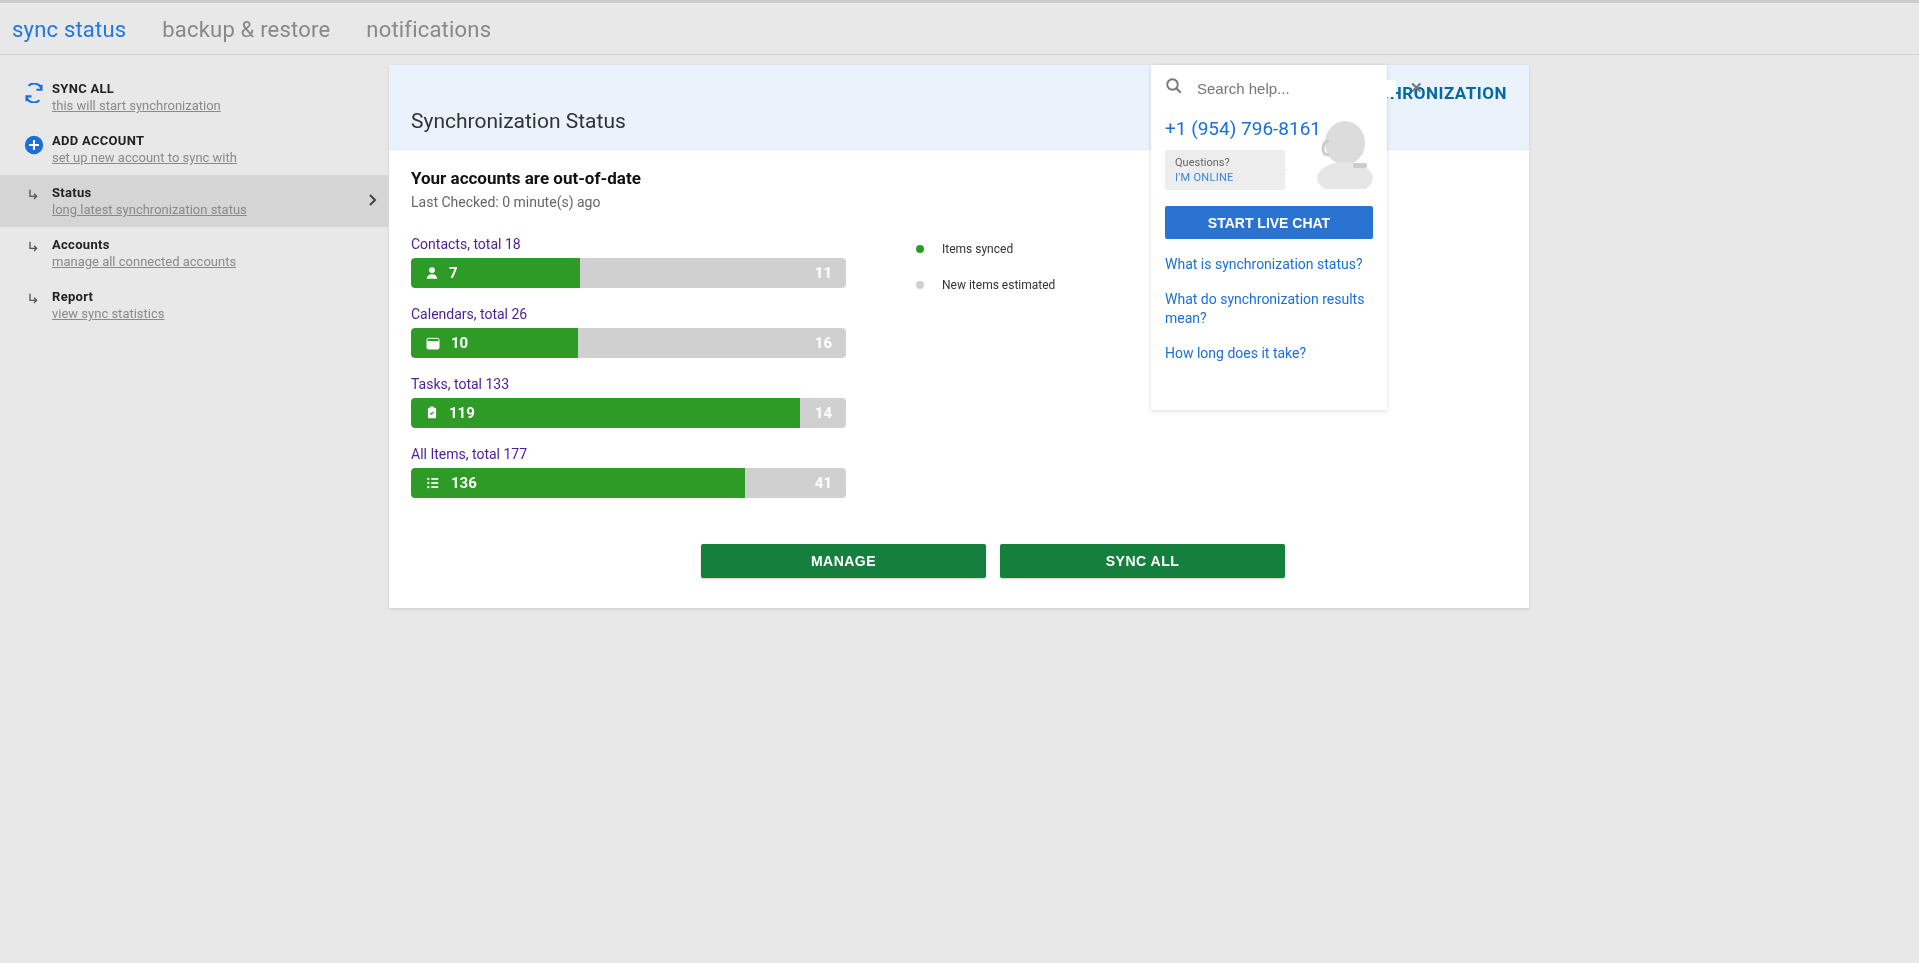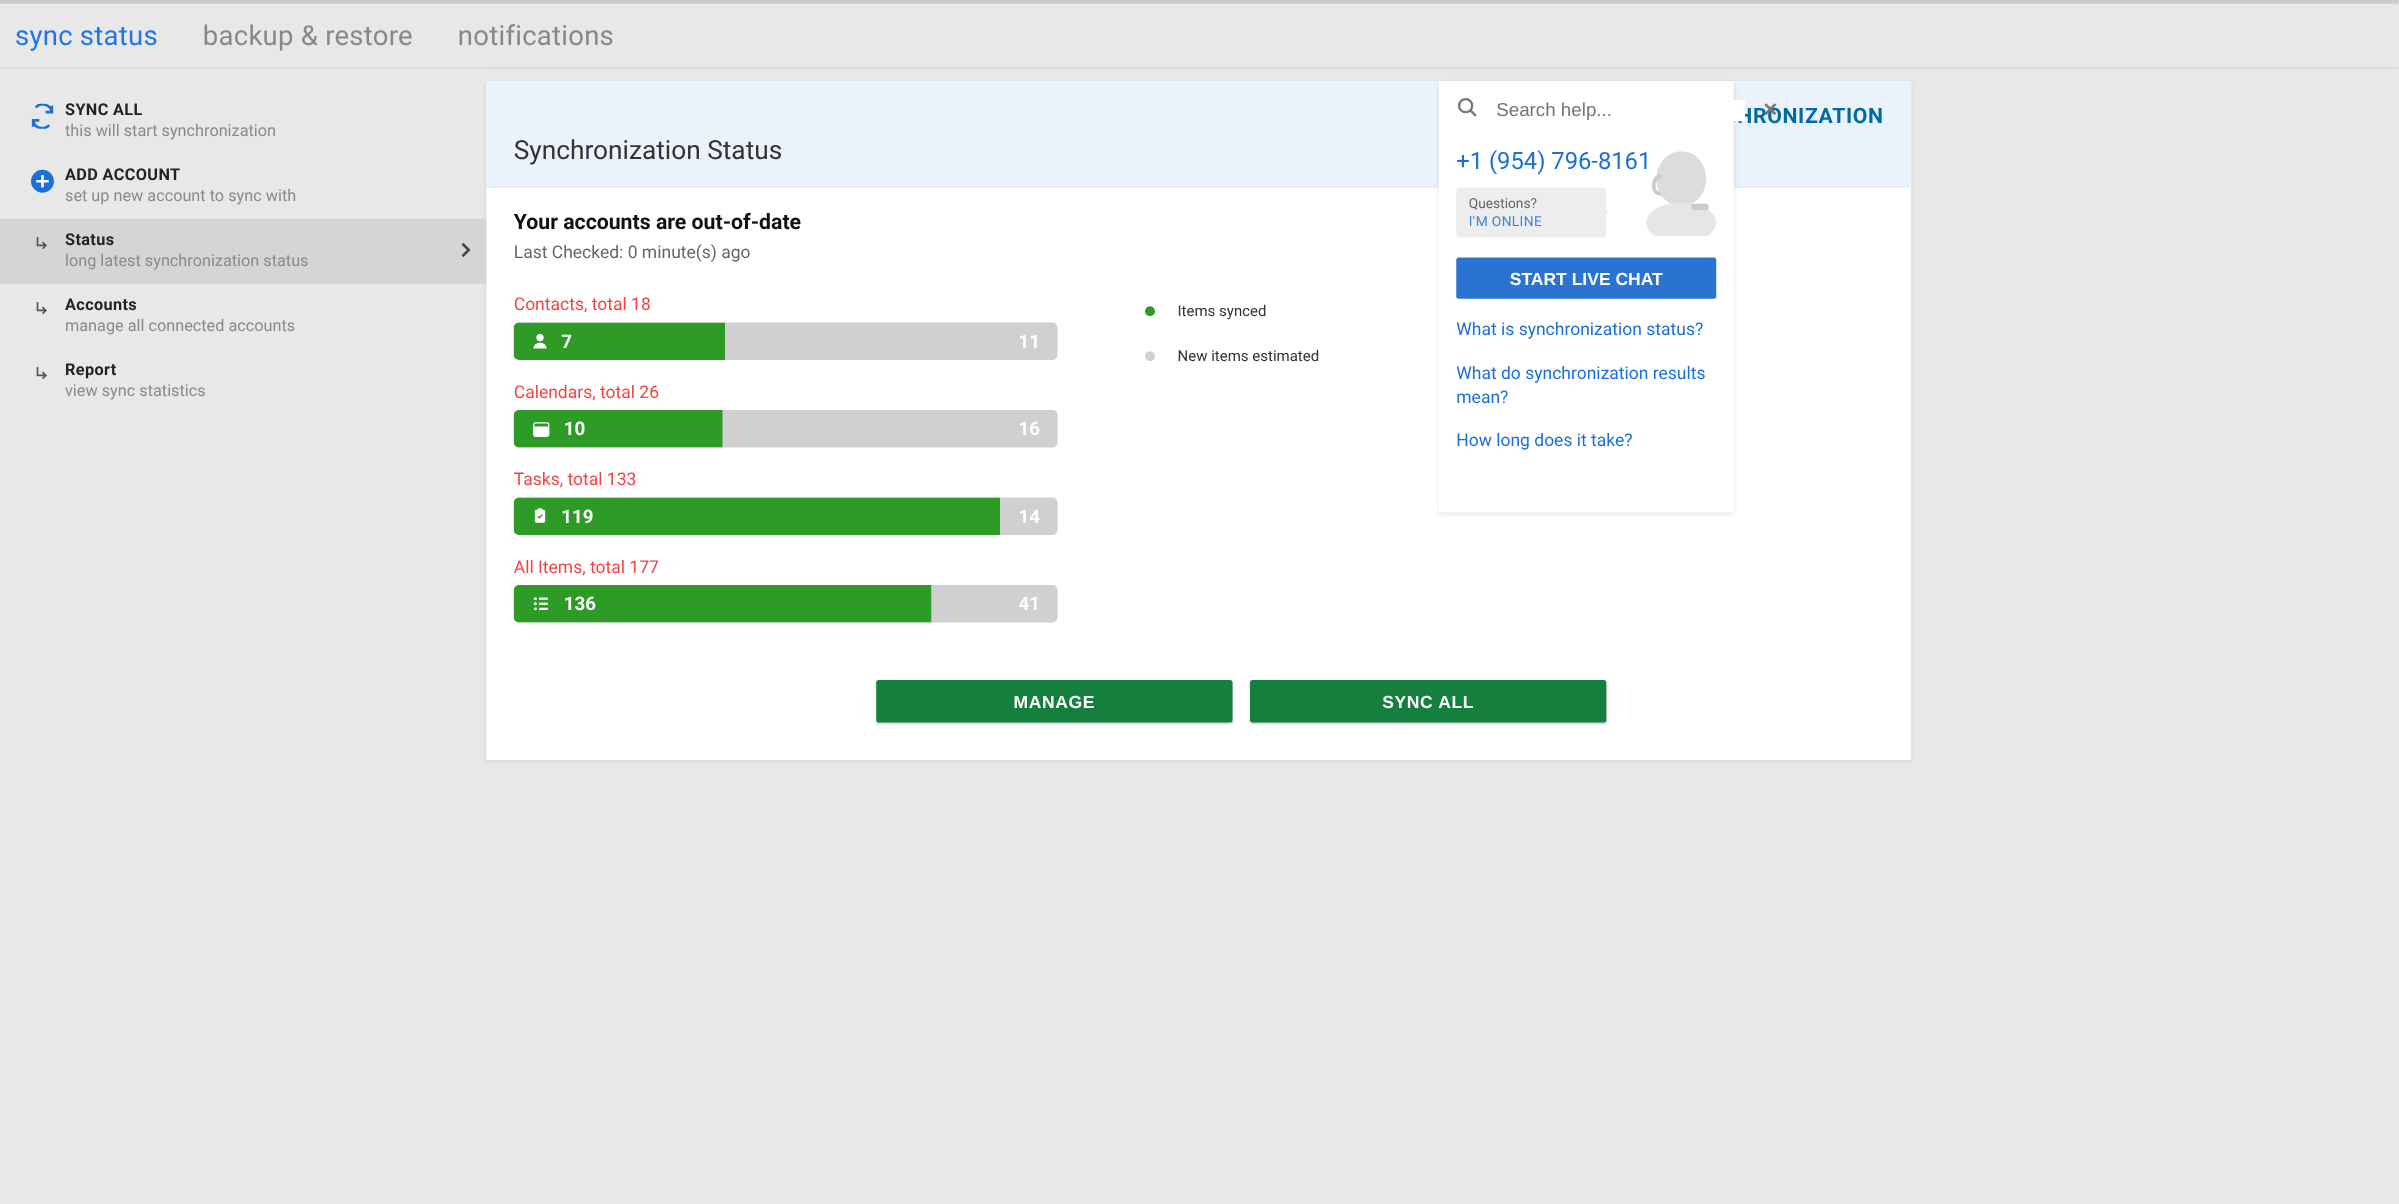--- a/index.html
+++ b/index.html
@@ -61,20 +61,21 @@
 .sidebar-item .title {
   font-size: 13px;
   font-weight: 700;
   color: #222;
   letter-spacing: 0.3px;
 }
 .sidebar-item .sub {
   font-size: 13px;
   color: #8a8a8a;
   margin-top: 2px;
+  text-decoration: underline;
 }
 .sidebar-item .chev {
   align-self: center;
   color: #666;
 }
 
 .content {
   flex: 1;
   padding: 10px 0 0 0;
 }
@@ -115,21 +116,21 @@
 }
 .stats-row {
   display: flex;
   gap: 70px;
   margin-top: 26px;
 }
 .bars { width: 435px; }
 .bar-group { margin-bottom: 18px; }
 .bar-label {
   font-size: 14px;
-  color: #ef4444;
+  color: #4c1d95;
   margin-bottom: 6px;
 }
 .bar {
   height: 30px;
   background: #d0d0d0;
   border-radius: 4px;
   position: relative;
   overflow: hidden;
   display: flex;
 }

